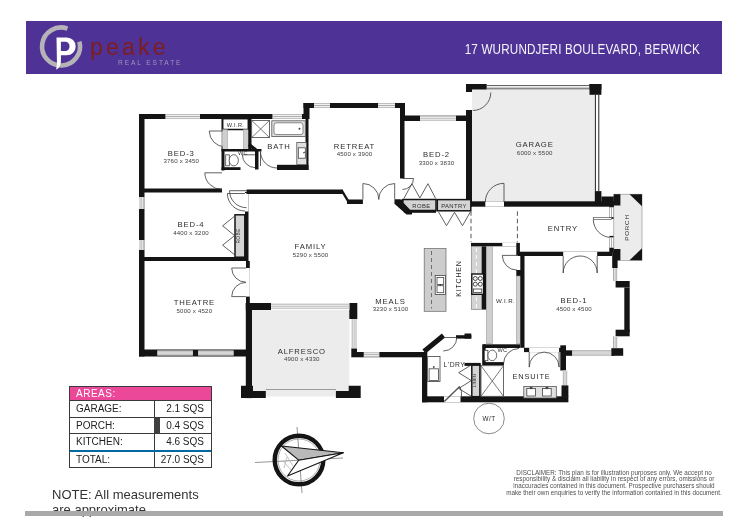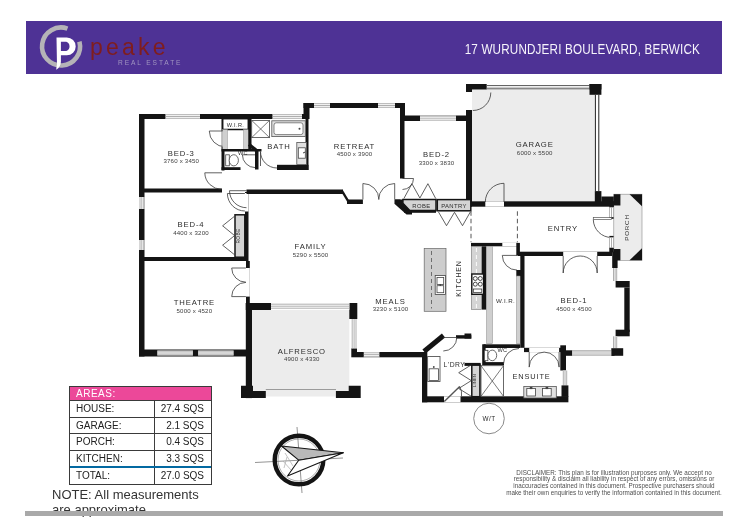--- a/index.html
+++ b/index.html
@@ -775,38 +775,34 @@
 <path d="M 285 453 L 293 466 M 283 461 L 291 470 M 287 457 L 284 468" stroke="#aaa" stroke-width="0.7" fill="none"></path>
 <polygon points="281.5,446 343.3,452.8 298.7,460.2" fill="#b9b9b9" stroke="#141414" stroke-width="1.1" stroke-linejoin="round"></polygon>
 <polygon points="343.3,452.8 287.5,476 298.7,460.2" fill="#fff" stroke="#141414" stroke-width="1.1" stroke-linejoin="round"></polygon>
 </g>
 </svg>
 
 <div class="abs" style="left:69px;top:386px;width:141px;border:1px solid #3a3a3a;background:#fff;font-size:10px;color:#222">
 
   <div style="background:#ec4899;color:#fff;height:13px;line-height:13px;padding-left:6px;letter-spacing:0.5px">AREAS:</div>
 
-  <div style="height:15.6px;border-top:1px solid #3a3a3a;display:flex">
-      <span style="width:78px;border-right:1px solid #3a3a3a;padding-left:6px;line-height:15.6px">HOUSE:</span>
-      <span style="flex:1;text-align:right;padding-right:7px;line-height:15.6px">27.4 SQS</span>
-    </div>
 
   <div style="height:15.6px;border-top:1px solid #3a3a3a;display:flex">
       <span style="width:78px;border-right:1px solid #3a3a3a;padding-left:6px;line-height:15.6px">GARAGE:</span>
       <span style="flex:1;text-align:right;padding-right:7px;line-height:15.6px">2.1 SQS</span>
     </div>
 
   <div style="height:15.6px;border-top:1px solid #3a3a3a;display:flex">
-      <span style="width:78px;border-right:1px solid #404040;padding-left:6px;line-height:15.6px">PORCH:</span>
+      <span style="width:78px;border-right:6px solid #404040;padding-left:6px;line-height:15.6px">PORCH:</span>
       <span style="flex:1;text-align:right;padding-right:7px;line-height:15.6px">0.4 SQS</span>
     </div>
 
   <div style="height:15.6px;border-top:1px solid #3a3a3a;display:flex">
       <span style="width:78px;border-right:1px solid #3a3a3a;padding-left:6px;line-height:15.6px">KITCHEN:</span>
-      <span style="flex:1;text-align:right;padding-right:7px;line-height:15.6px">3.3 SQS</span>
+      <span style="flex:1;text-align:right;padding-right:7px;line-height:15.6px">4.6 SQS</span>
     </div>
 
   <div style="height:15.6px;border-top:2px solid #0369a1;display:flex">
       <span style="width:78px;border-right:1px solid #3a3a3a;padding-left:6px;line-height:15.6px">TOTAL:</span>
       <span style="flex:1;text-align:right;padding-right:7px;line-height:15.6px">27.0 SQS</span>
     </div>
 </div>
 
 <div class="abs" style="left:52px;top:487px;width:160px;font-size:13px;color:#333">NOTE: All measurements are approximate.</div>
 

